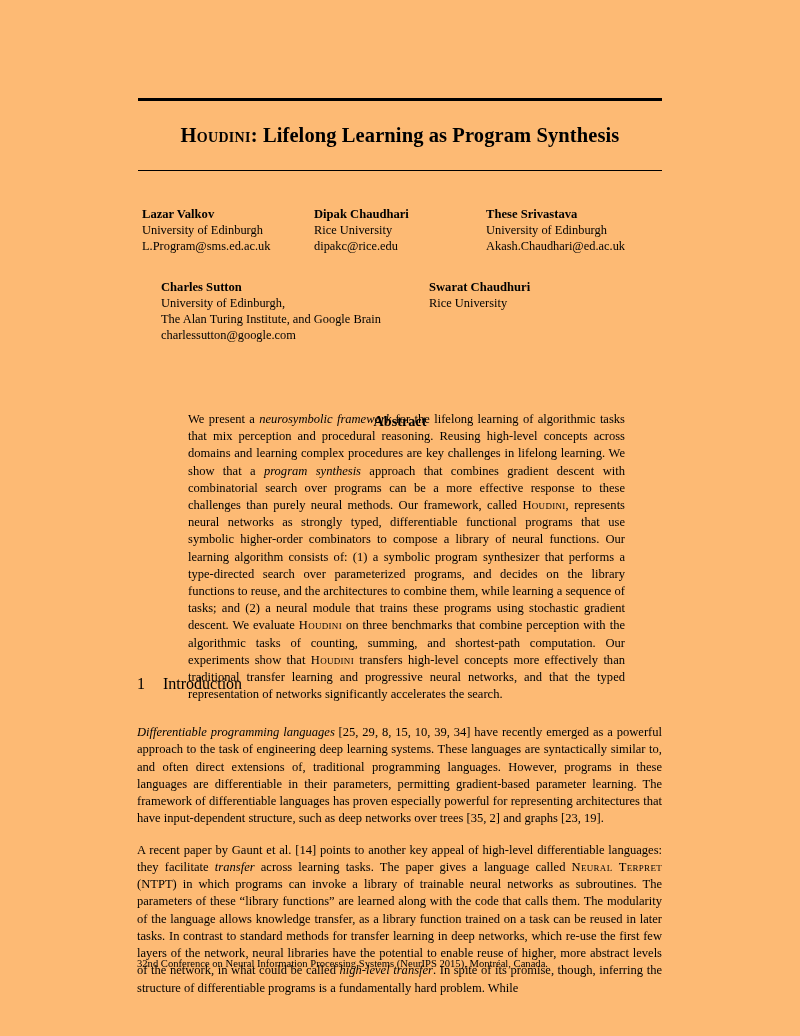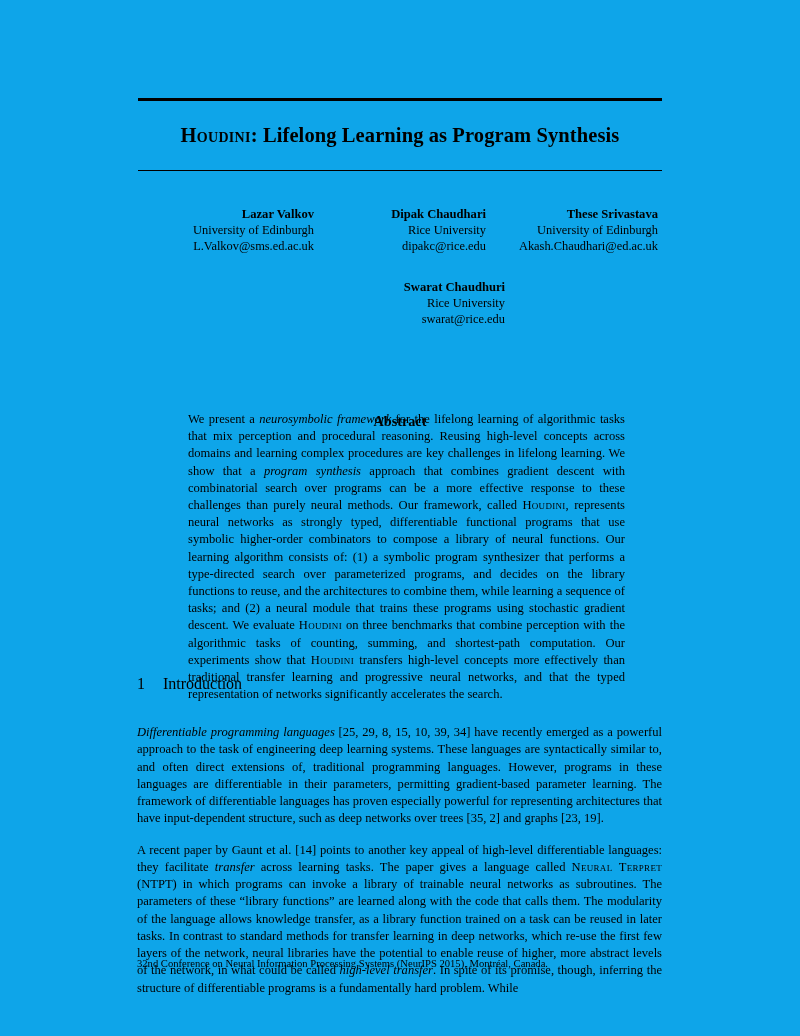--- a/index.html
+++ b/index.html
@@ -12,21 +12,21 @@
     height: 1036px;
     font-family: "Liberation Serif", "DejaVu Serif", serif;
     color: #000000;
     -webkit-font-smoothing: antialiased;
   }
 
   .page {
     position: relative;
     width: 800px;
     height: 1036px;
-    background: #0ea5e9;
+    background: #fdba74;
     overflow: hidden;
   }
 
   
   .title-block {
     position: absolute;
     left: 138px;
     top: 98px;
     width: 524px;
   }
@@ -62,21 +62,21 @@
   }
   .author-row {
     display: flex;
     justify-content: center;
     width: 100%;
   }
   .author-row.row2 {
     margin-top: 26px;
   }
   .author-col {
-    text-align: right;
+    text-align: left;
     font-size: 12.4px;
     line-height: 1.27;
   }
   .row1 .author-col { width: 172px; }
   .row2 .author-col.c1 { width: 268px; }
   .row2 .author-col.c2 { width: 210px; }
   .author-name {
     font-weight: bold;
     font-size: 12.6px;
   }
@@ -158,39 +158,44 @@
     <div class="rule-thick"></div>
     <div class="paper-title"><span class="sc">Houdini</span><span>: Lifelong Learning as Program Synthesis</span></div>
     <div class="rule-thin"></div>
   </div>
 
   <div class="authors">
     <div class="author-row row1">
       <div class="author-col">
         <div class="author-name author-line">Lazar Valkov</div>
         <div class="author-line">University of Edinburgh</div>
-        <div class="author-line">L.Valkov@sms.ed.ac.uk</div>
+        <div class="author-line">L.Program@sms.ed.ac.uk</div>
       </div>
       <div class="author-col">
         <div class="author-name author-line">Dipak Chaudhari</div>
         <div class="author-line">Rice University</div>
         <div class="author-line">dipakc@rice.edu</div>
       </div>
       <div class="author-col">
         <div class="author-name author-line">These Srivastava</div>
         <div class="author-line">University of Edinburgh</div>
         <div class="author-line">Akash.Chaudhari@ed.ac.uk</div>
       </div>
     </div>
 
     <div class="author-row row2">
+      <div class="author-col c1">
+        <div class="author-name author-line">Charles Sutton</div>
+        <div class="author-line">University of Edinburgh,</div>
+        <div class="author-line">The Alan Turing Institute, and Google Brain</div>
+        <div class="author-line">charlessutton@google.com</div>
+      </div>
       <div class="author-col c2">
         <div class="author-name author-line">Swarat Chaudhuri</div>
         <div class="author-line">Rice University</div>
-        <div class="author-line">swarat@rice.edu</div>
       </div>
     </div>
   </div>
 
   <div class="abstract-head">Abstract</div>
   <div class="abstract-body"><span>We present a </span><em>neurosymbolic framework</em><span> for the lifelong learning of algorithmic tasks that mix perception and procedural reasoning. Reusing high-level concepts across domains and learning complex procedures are key challenges in lifelong learning.  We show that a </span><em>program synthesis</em><span> approach that combines gradient descent with combinatorial search over programs can be a more effective response to these challenges than purely neural methods. Our framework, called </span><span class="sc">Houdini</span><span>, represents neural networks as strongly typed, differentiable functional programs that use symbolic higher-order combinators to compose a library of neural functions. Our learning algorithm consists of: (1) a symbolic program synthesizer that performs a type-directed search over parameterized programs, and decides on the library functions to reuse, and the architectures to combine them, while learning a sequence of tasks; and (2) a neural module that trains these programs using stochastic gradient descent.  We evaluate </span><span class="sc">Houdini</span><span> on three benchmarks that combine perception with the algorithmic tasks of counting, summing, and shortest-path computation. Our experiments show that </span><span class="sc">Houdini</span><span> transfers high-level concepts more effectively than traditional transfer learning and progressive neural networks, and that the typed representation of networks significantly accelerates the search.</span></div>
 
   <div class="section-head"><span class="section-num">1</span><span>Introduction</span></div>
 
   <div class="body-col">

